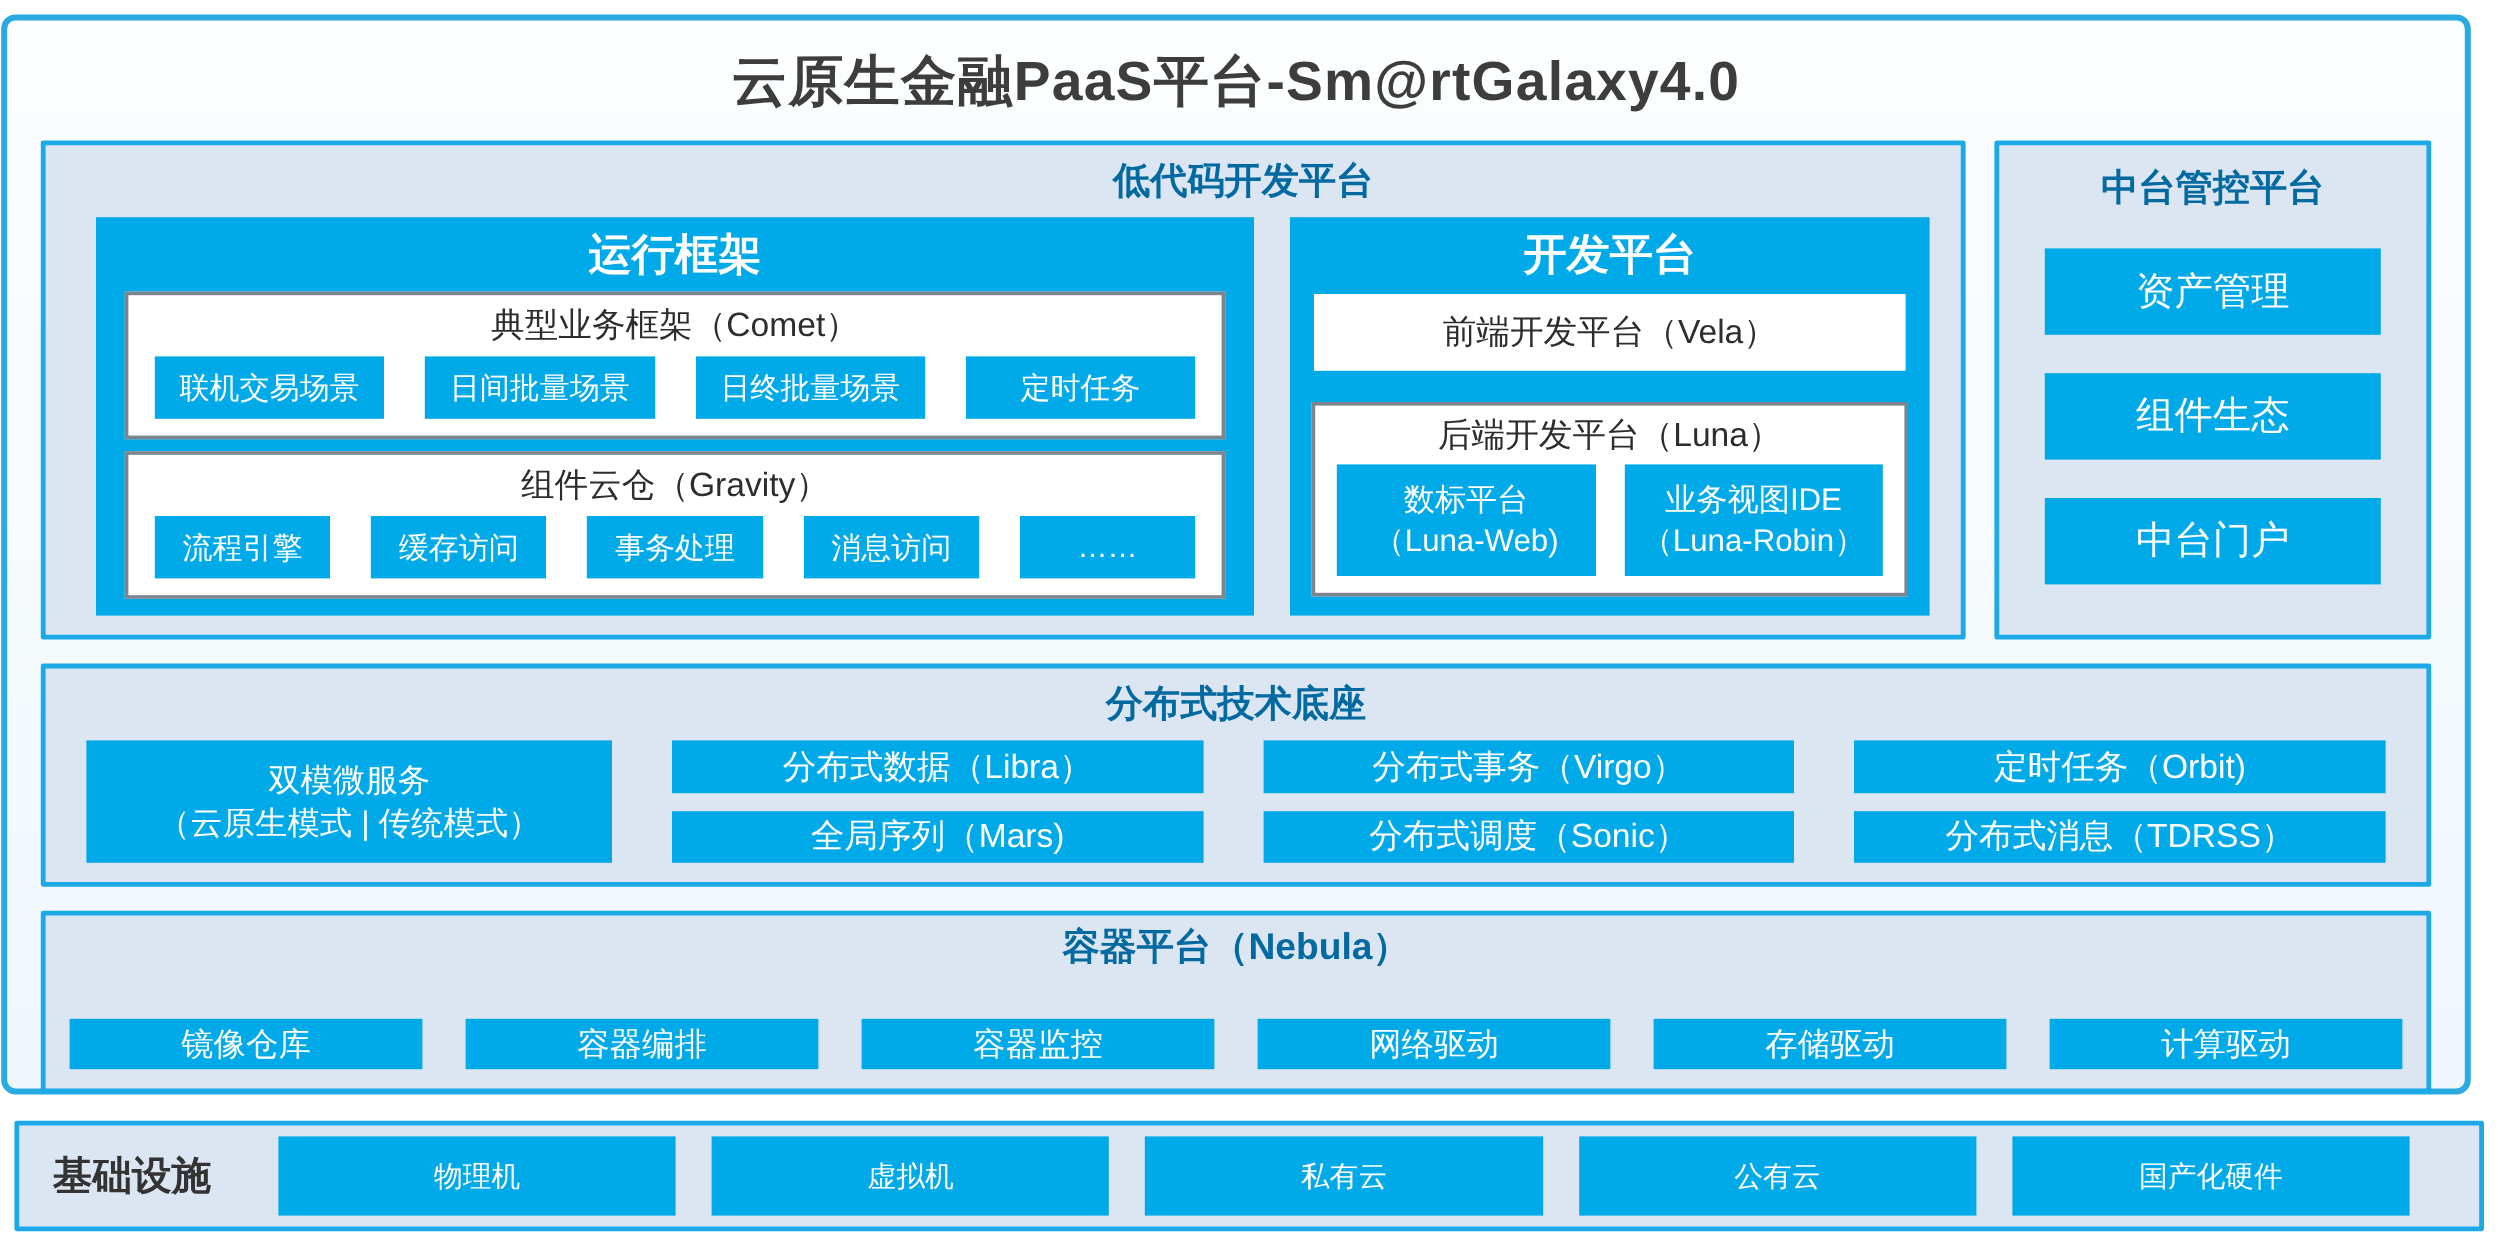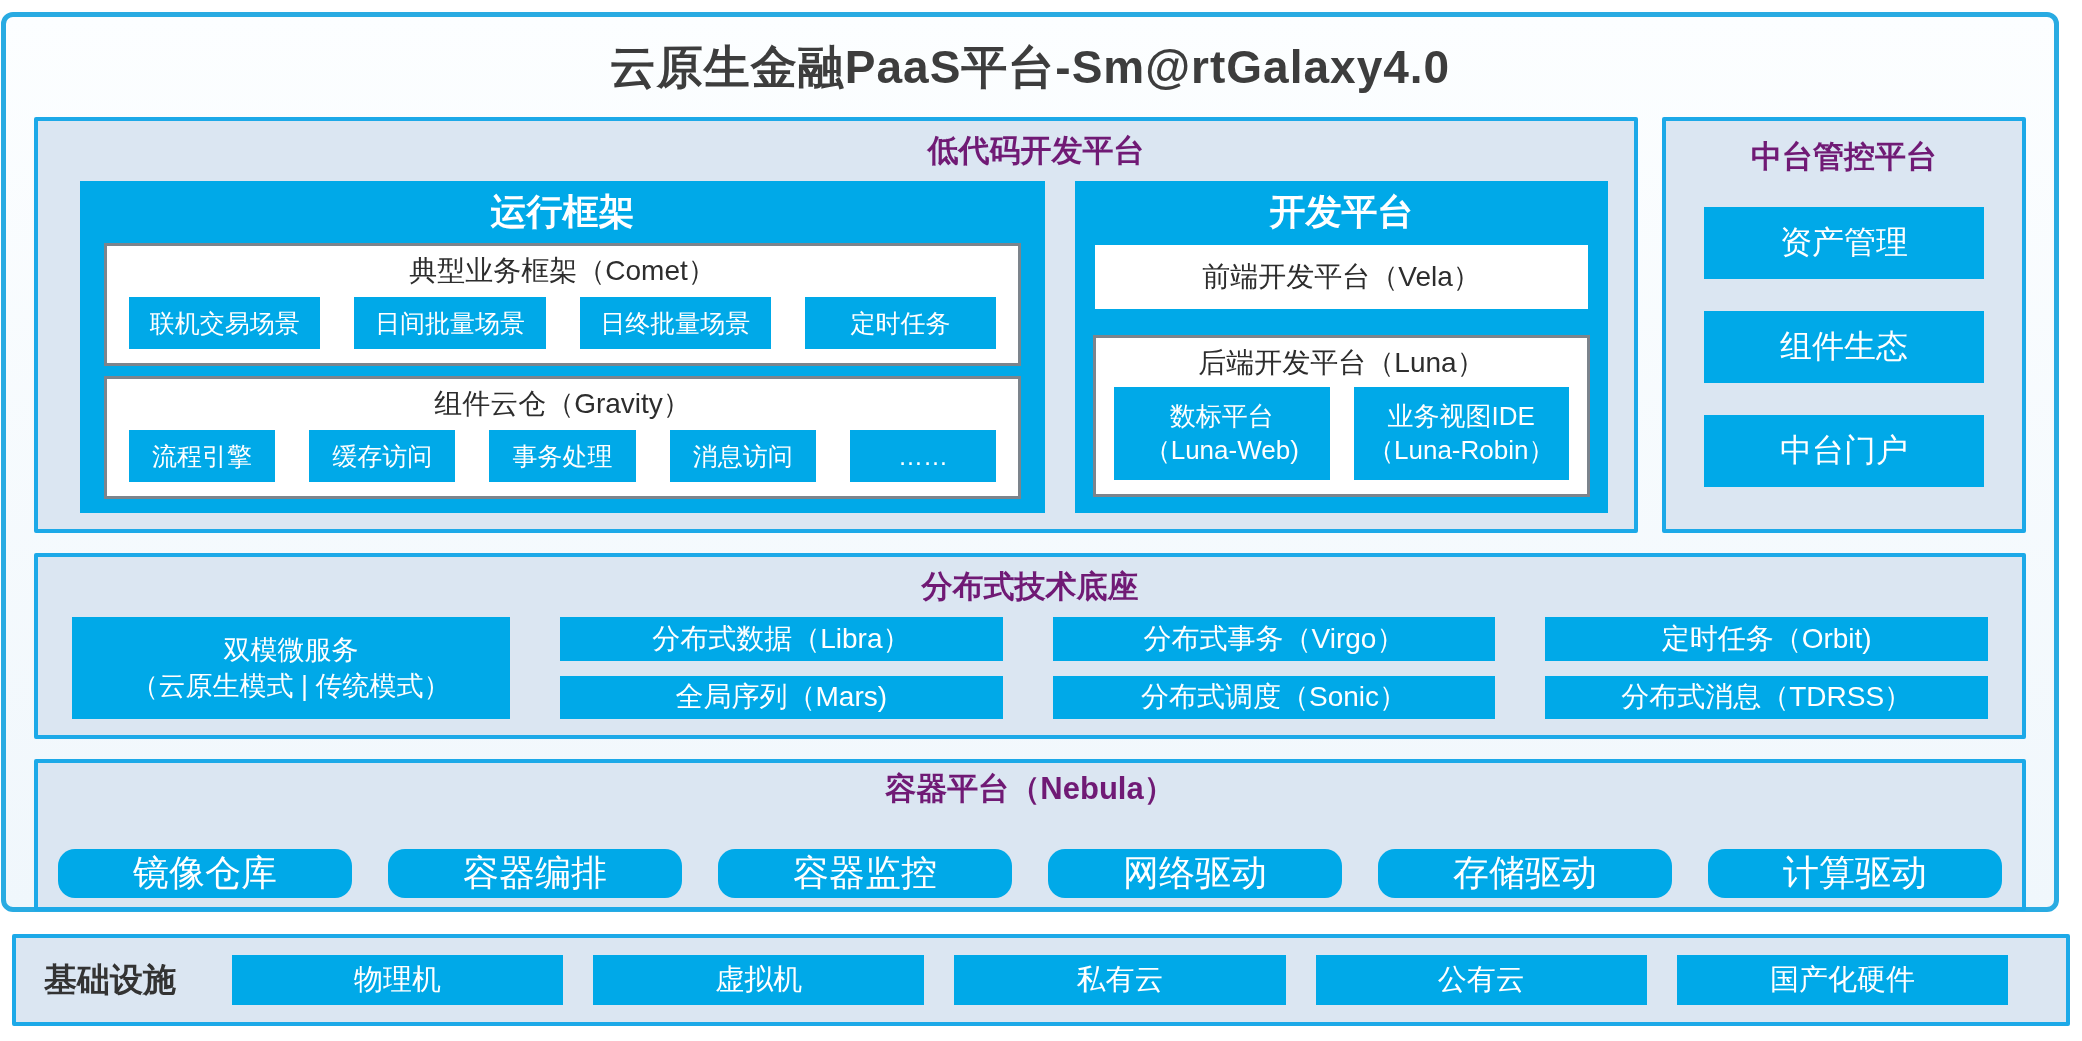--- a/index.html
+++ b/index.html
@@ -16,21 +16,21 @@
   }
   .main-title{
     text-align:center;font-size:46px;font-weight:bold;color:#3d3d3d;
     padding:24px 0 18px;line-height:52px;letter-spacing:1px;
   }
   .band{
     background:#dbe6f2;border:4px solid #1ca9e8;box-sizing:border-box;
     border-radius:2px;
   }
   .band-title{
-    text-align:center;font-size:31px;font-weight:bold;color:#701a75;
+    text-align:center;font-size:31px;font-weight:bold;color:#0369a1;
     padding-top:10px;line-height:40px;
   }
   .top-row{display:flex;gap:24px;height:416px;margin-top:6px;}
   .lowcode{flex:1;display:flex;flex-direction:column;}
   .lowcode .band-title{transform:translateX(200px);}
   .panels{flex:1;display:flex;gap:14px;margin:10px 26px 16px;}
   .panel{background:#00a9e8;display:flex;flex-direction:column;box-sizing:border-box;margin-left:16px;}
   .panel-title{color:#ffffff;font-size:36px;font-weight:bold;text-align:center;padding:9px 0 9px;line-height:44px;}
   .runtime{flex:1;padding:0 24px 14px;}
   .white-box{background:#ffffff;border:3px solid #7c848c;box-sizing:border-box;display:flex;flex-direction:column;}
@@ -55,27 +55,27 @@
   .mgmt-items{display:flex;flex-direction:column;gap:32px;margin:30px 38px;}
   .mgmt-item{height:72px;flex:none;font-size:32px;}
   .dist{margin-top:20px;height:186px;display:flex;flex-direction:column;}
   .dist-content{flex:1;display:flex;gap:50px;margin:10px 34px 16px;}
   .dual{width:438px;flex:none;flex-direction:column;font-size:27px;line-height:1.35;}
   .dist-grid{flex:1;display:grid;grid-template-columns:repeat(3,1fr);grid-auto-rows:1fr;gap:15px 50px;}
   .dist-cell{font-size:28px;}
   .nebula{margin-top:20px;height:152px;display:flex;flex-direction:column;gap:32px;}
   .nebula .band-title{padding-top:6px;}
   .chips6{flex:1;display:flex;gap:36px;margin:8px 20px 16px;}
-  .chips6 .chip{font-size:36px;border-radius:17px;}
+  .chips6 .chip{font-size:27px;}
   .infra{
     position:absolute;left:12px;top:934px;width:2058px;height:92px;
     display:flex;align-items:center;gap:30px;padding:0 58px 0 28px;box-sizing:border-box;
   }
   .infra-label{font-size:33px;font-weight:bold;color:#333333;white-space:nowrap;margin-right:26px;}
-  .infra .chip{height:50px;flex:1;font-size:29px;}
+  .infra .chip{height:66px;flex:1;font-size:24px;}
 </style>
 </head>
 <body>
 
 <div class="frame">
 
   <div class="main-title">云原生金融PaaS平台-Sm@rtGalaxy4.0</div>
 
   <div class="top-row">
 

